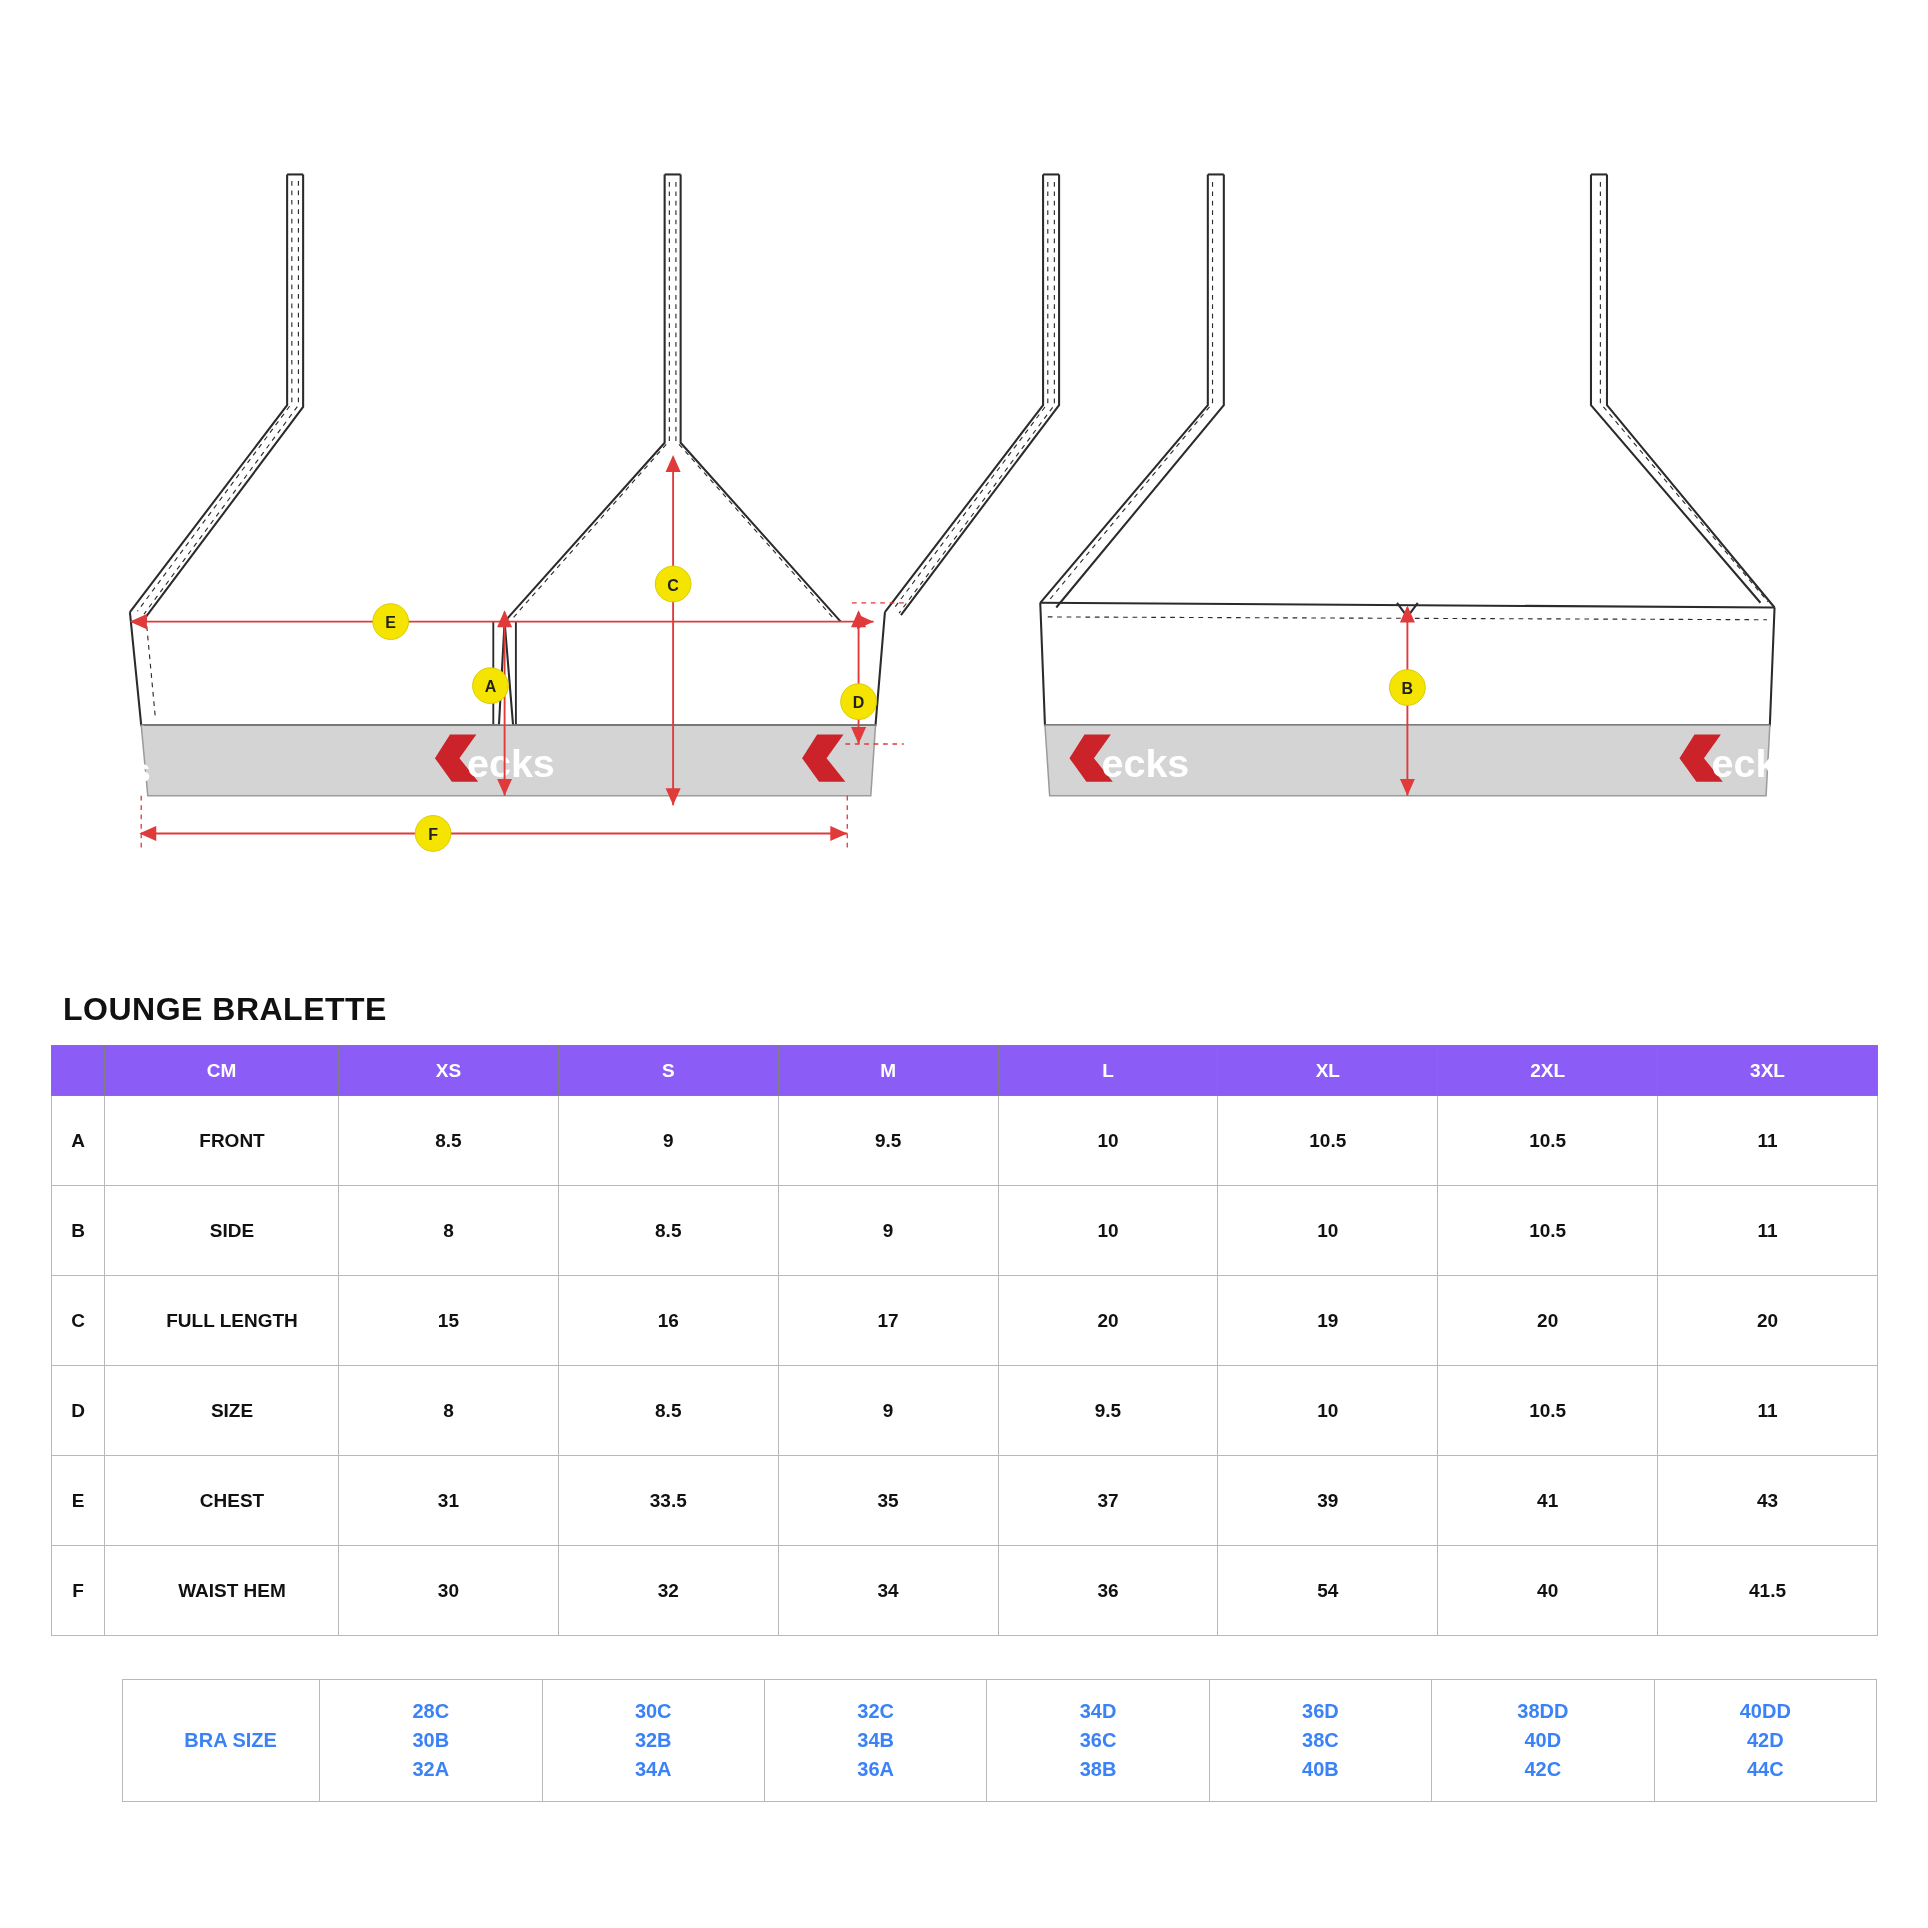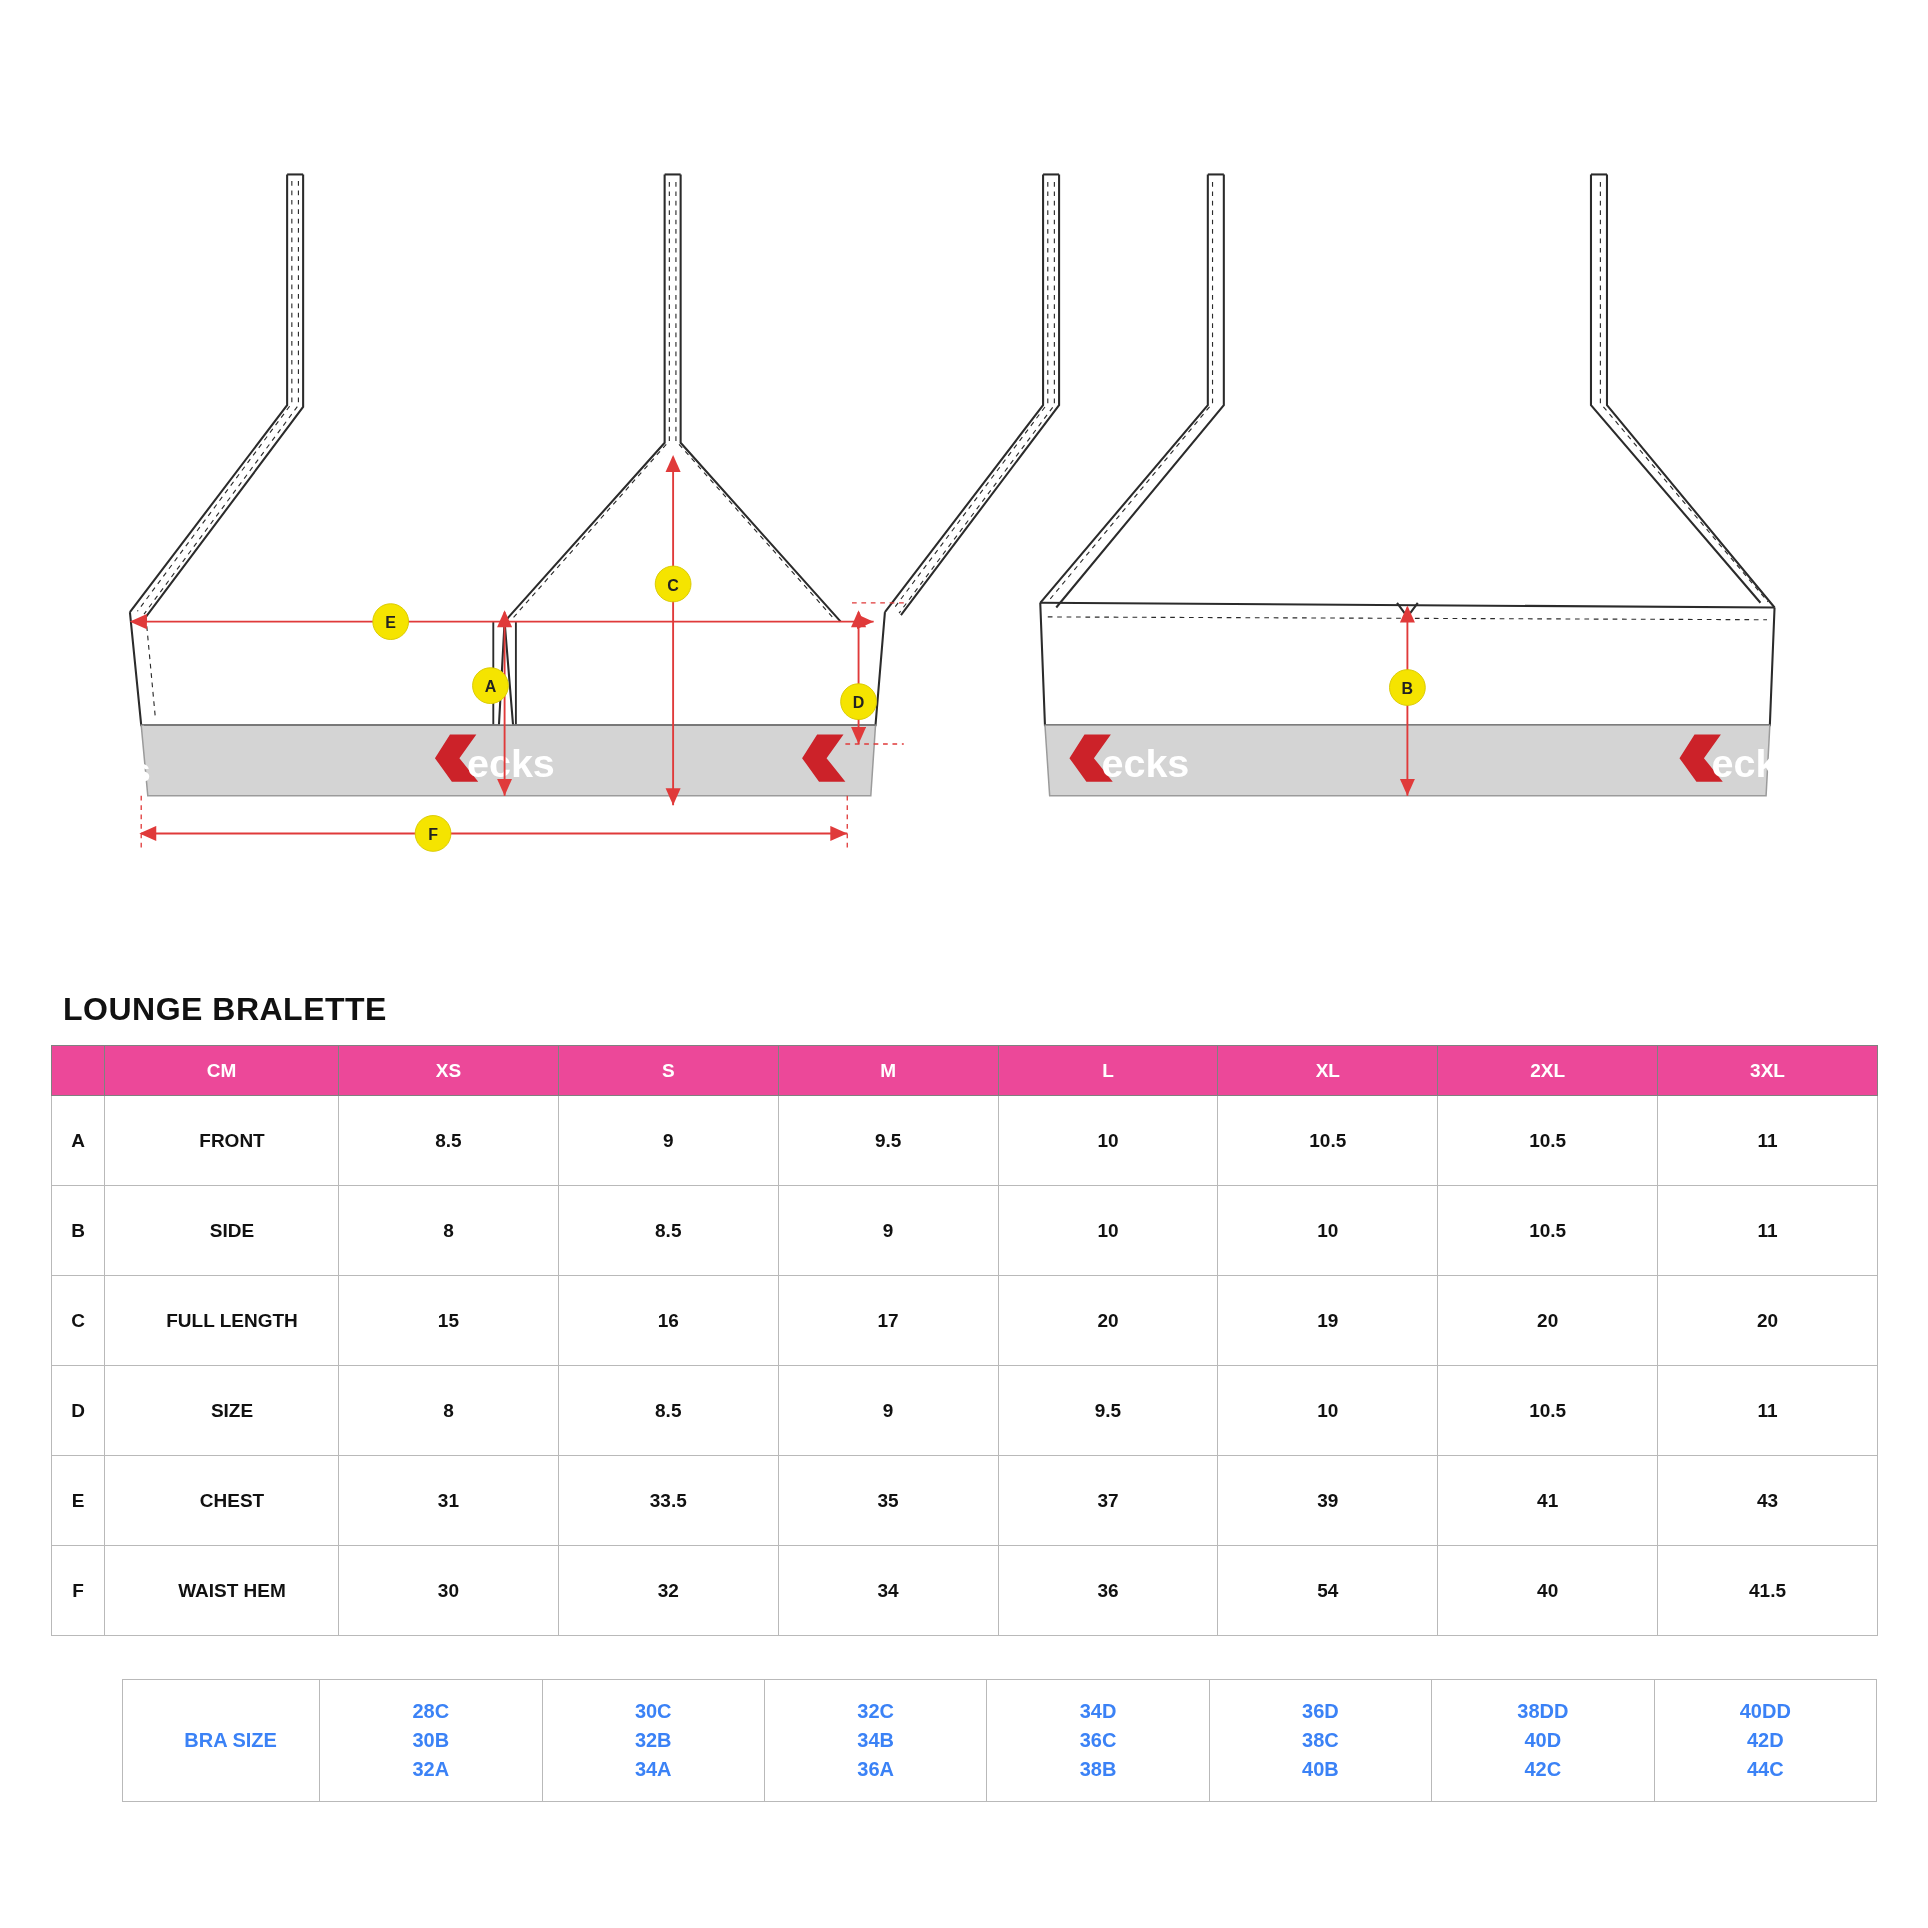--- a/index.html
+++ b/index.html
@@ -59,21 +59,21 @@
   .size-table th, .size-table td {
     border: 0.9px solid #b9b9b9;
     text-align: center;
     font-size: 19px;
     font-weight: bold;
     color: #111111;
     height: 89px;
     padding: 0;
   }
   .size-table thead th {
-    background: #ec4899;
+    background: #8b5cf6;
     color: #ffffff;
     height: 49px;
     font-size: 19px;
     border: 0.9px solid #808080;
   }
   .col-letter { width: 53px; }
   .col-name { width: 234px; }
   .cell-letter {
     font-size: 19px;
     font-weight: bold;

